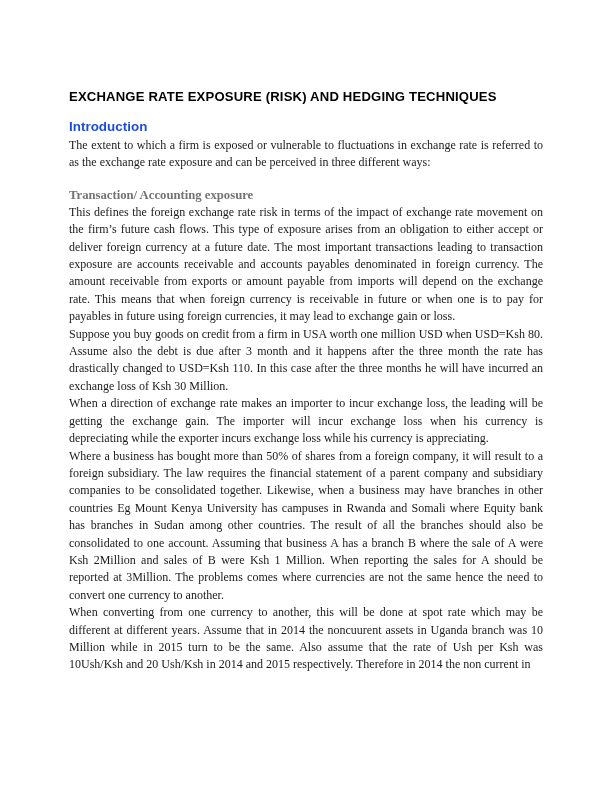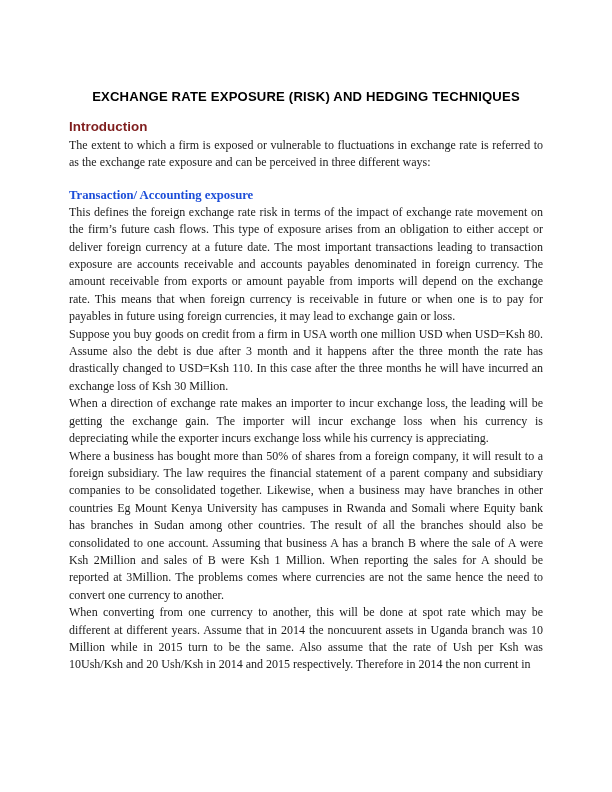--- a/index.html
+++ b/index.html
@@ -32,45 +32,45 @@
     top: 88px;
     width: 474px;
   }
 
   
   .doc-title {
     font-family: "Liberation Sans", "DejaVu Sans", sans-serif;
     font-weight: bold;
     font-size: 13.1px;
     letter-spacing: 0.18px;
-    text-align: center;
+    text-align: left;
     line-height: 17px;
     margin: 0 0 13px 0;
     color: #000000;
   }
 
   
   .h-sans {
     font-family: "Liberation Sans", "DejaVu Sans", sans-serif;
     font-weight: bold;
     font-size: 13.4px;
     line-height: 17px;
     margin: 0 0 2px 0;
-    color: #7f1d1d;
+    color: #1d4ed8;
     letter-spacing: 0.02px;
   }
 
   
   .h-serif {
     font-family: "Liberation Serif", "DejaVu Serif", serif;
     font-weight: bold;
     font-size: 12.7px;
     line-height: 17px;
     margin: 0;
-    color: #1d4ed8;
+    color: #737373;
   }
 
   
   .body-p {
     font-family: "Liberation Serif", "DejaVu Serif", serif;
     font-size: 12px;
     line-height: 17.4px;
     text-align: justify;
     text-justify: inter-word;
     margin: 0;

